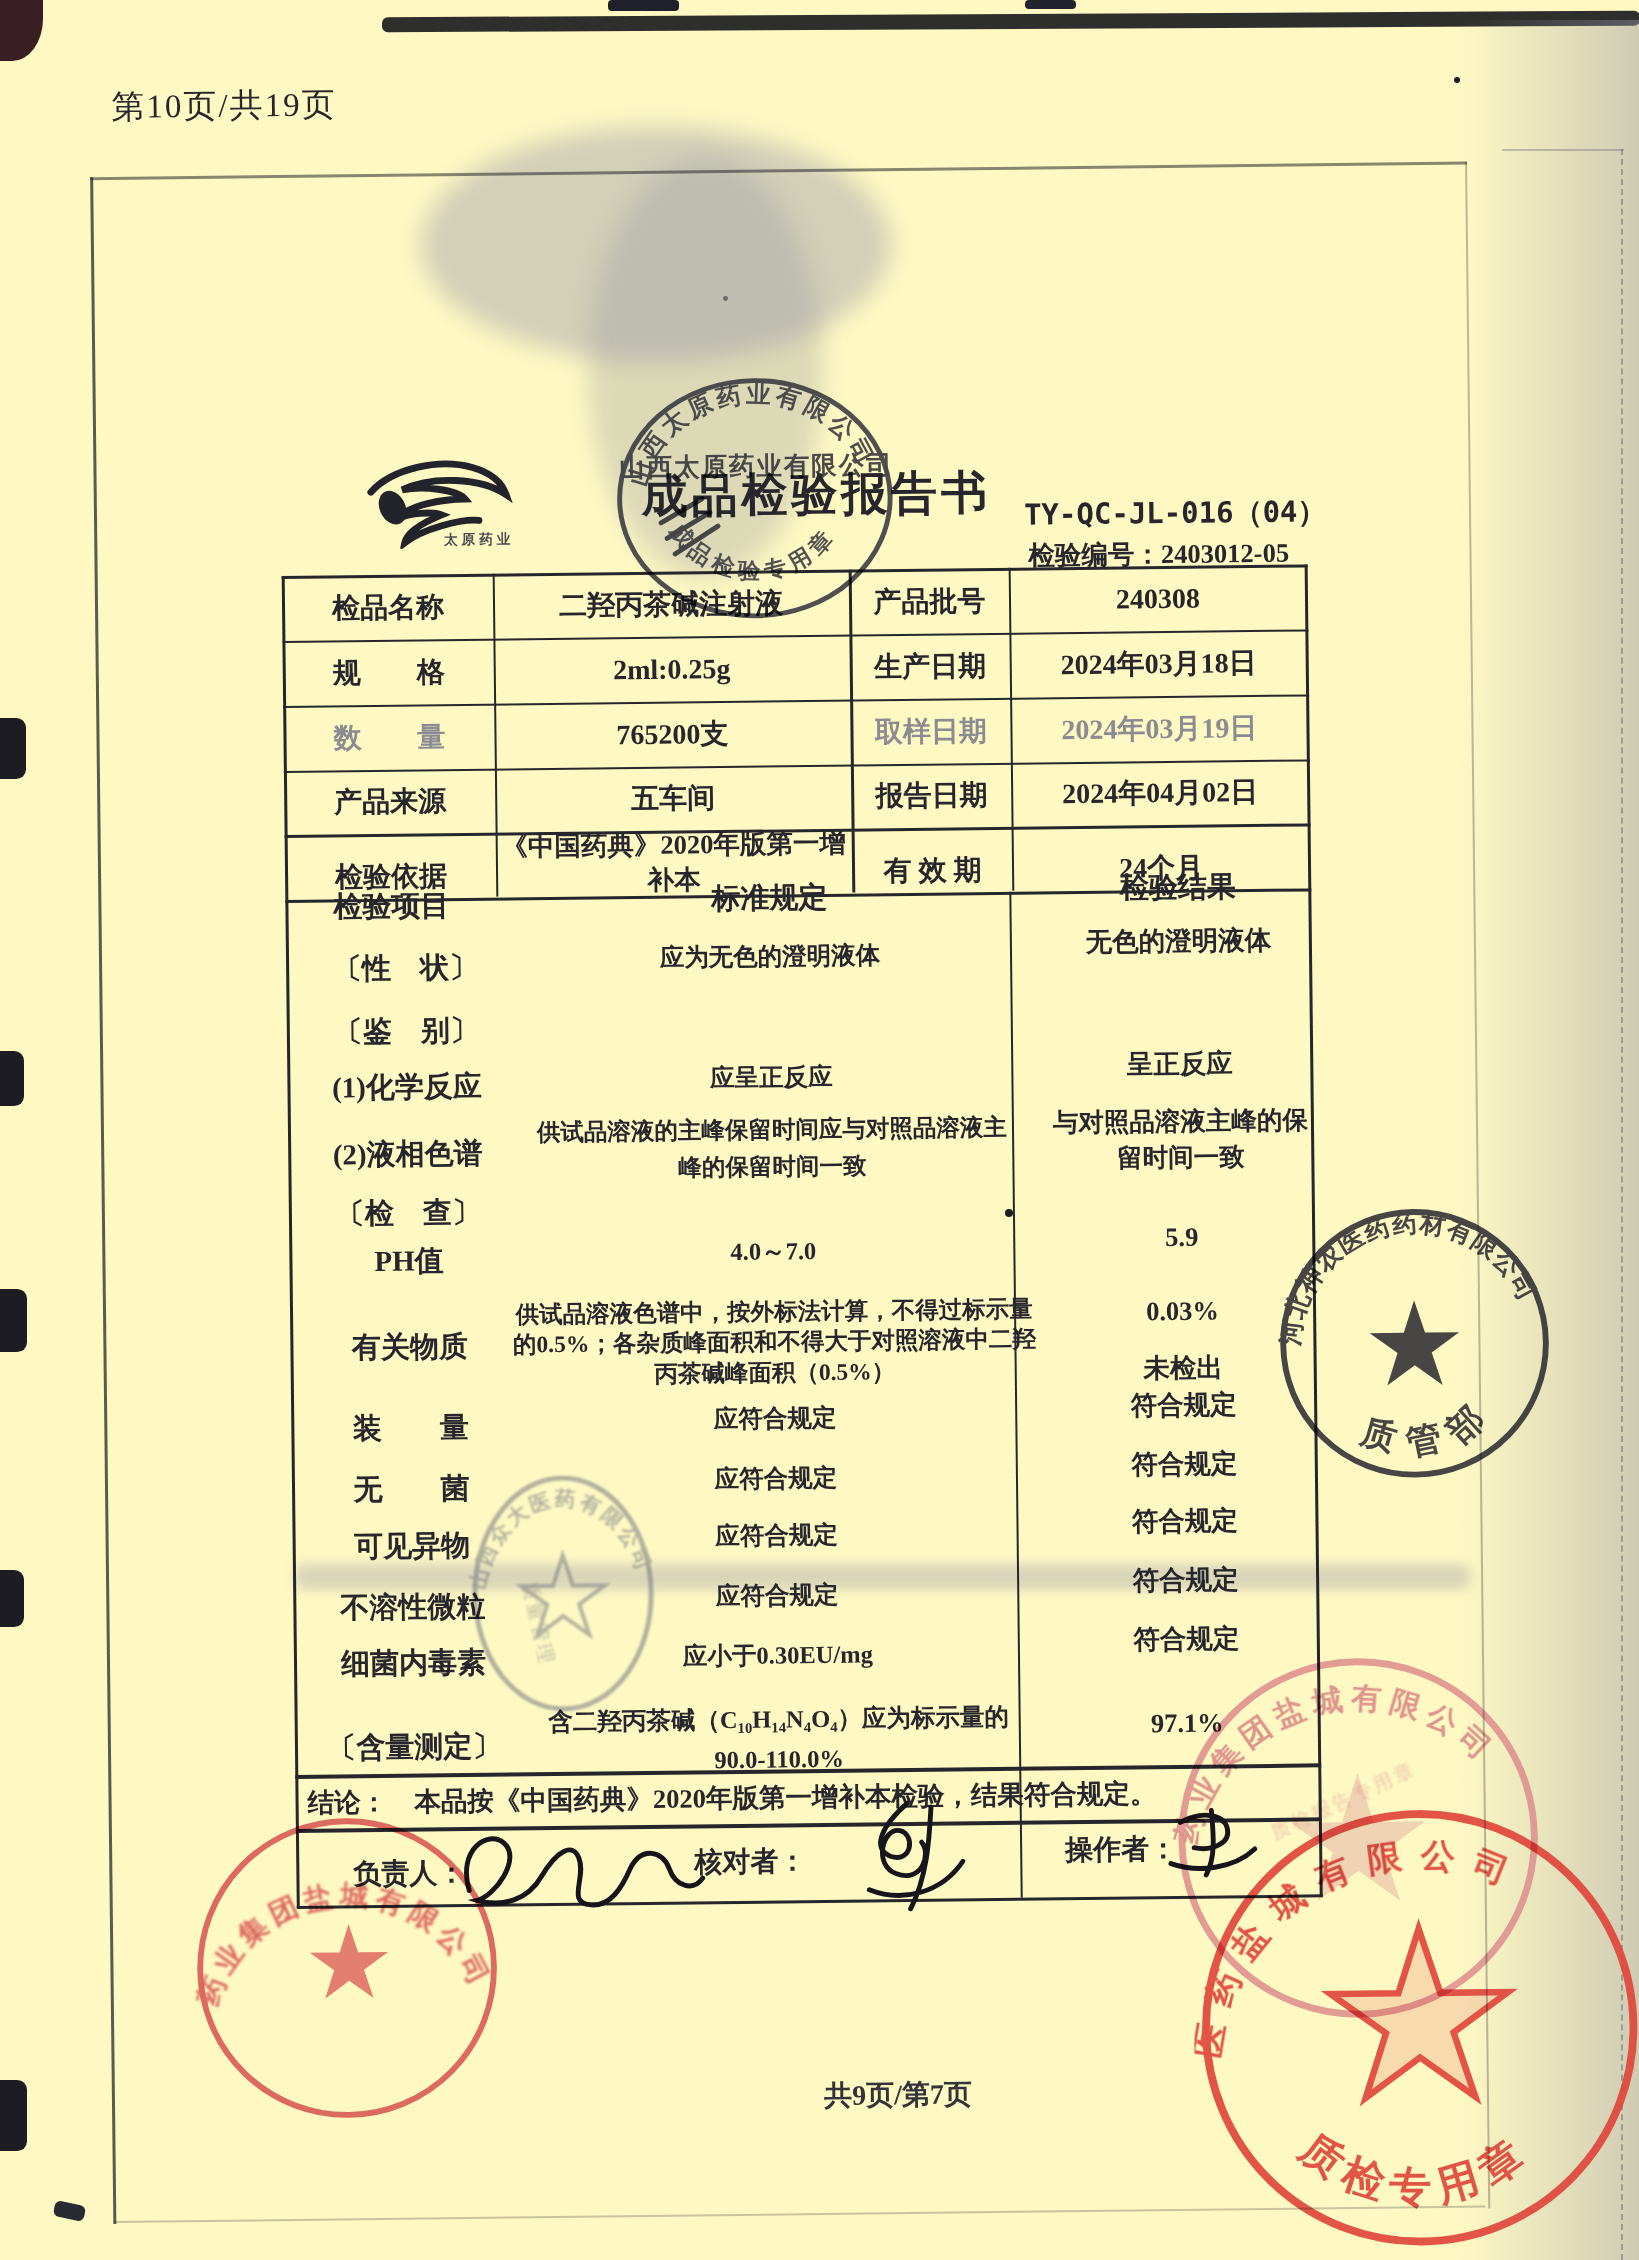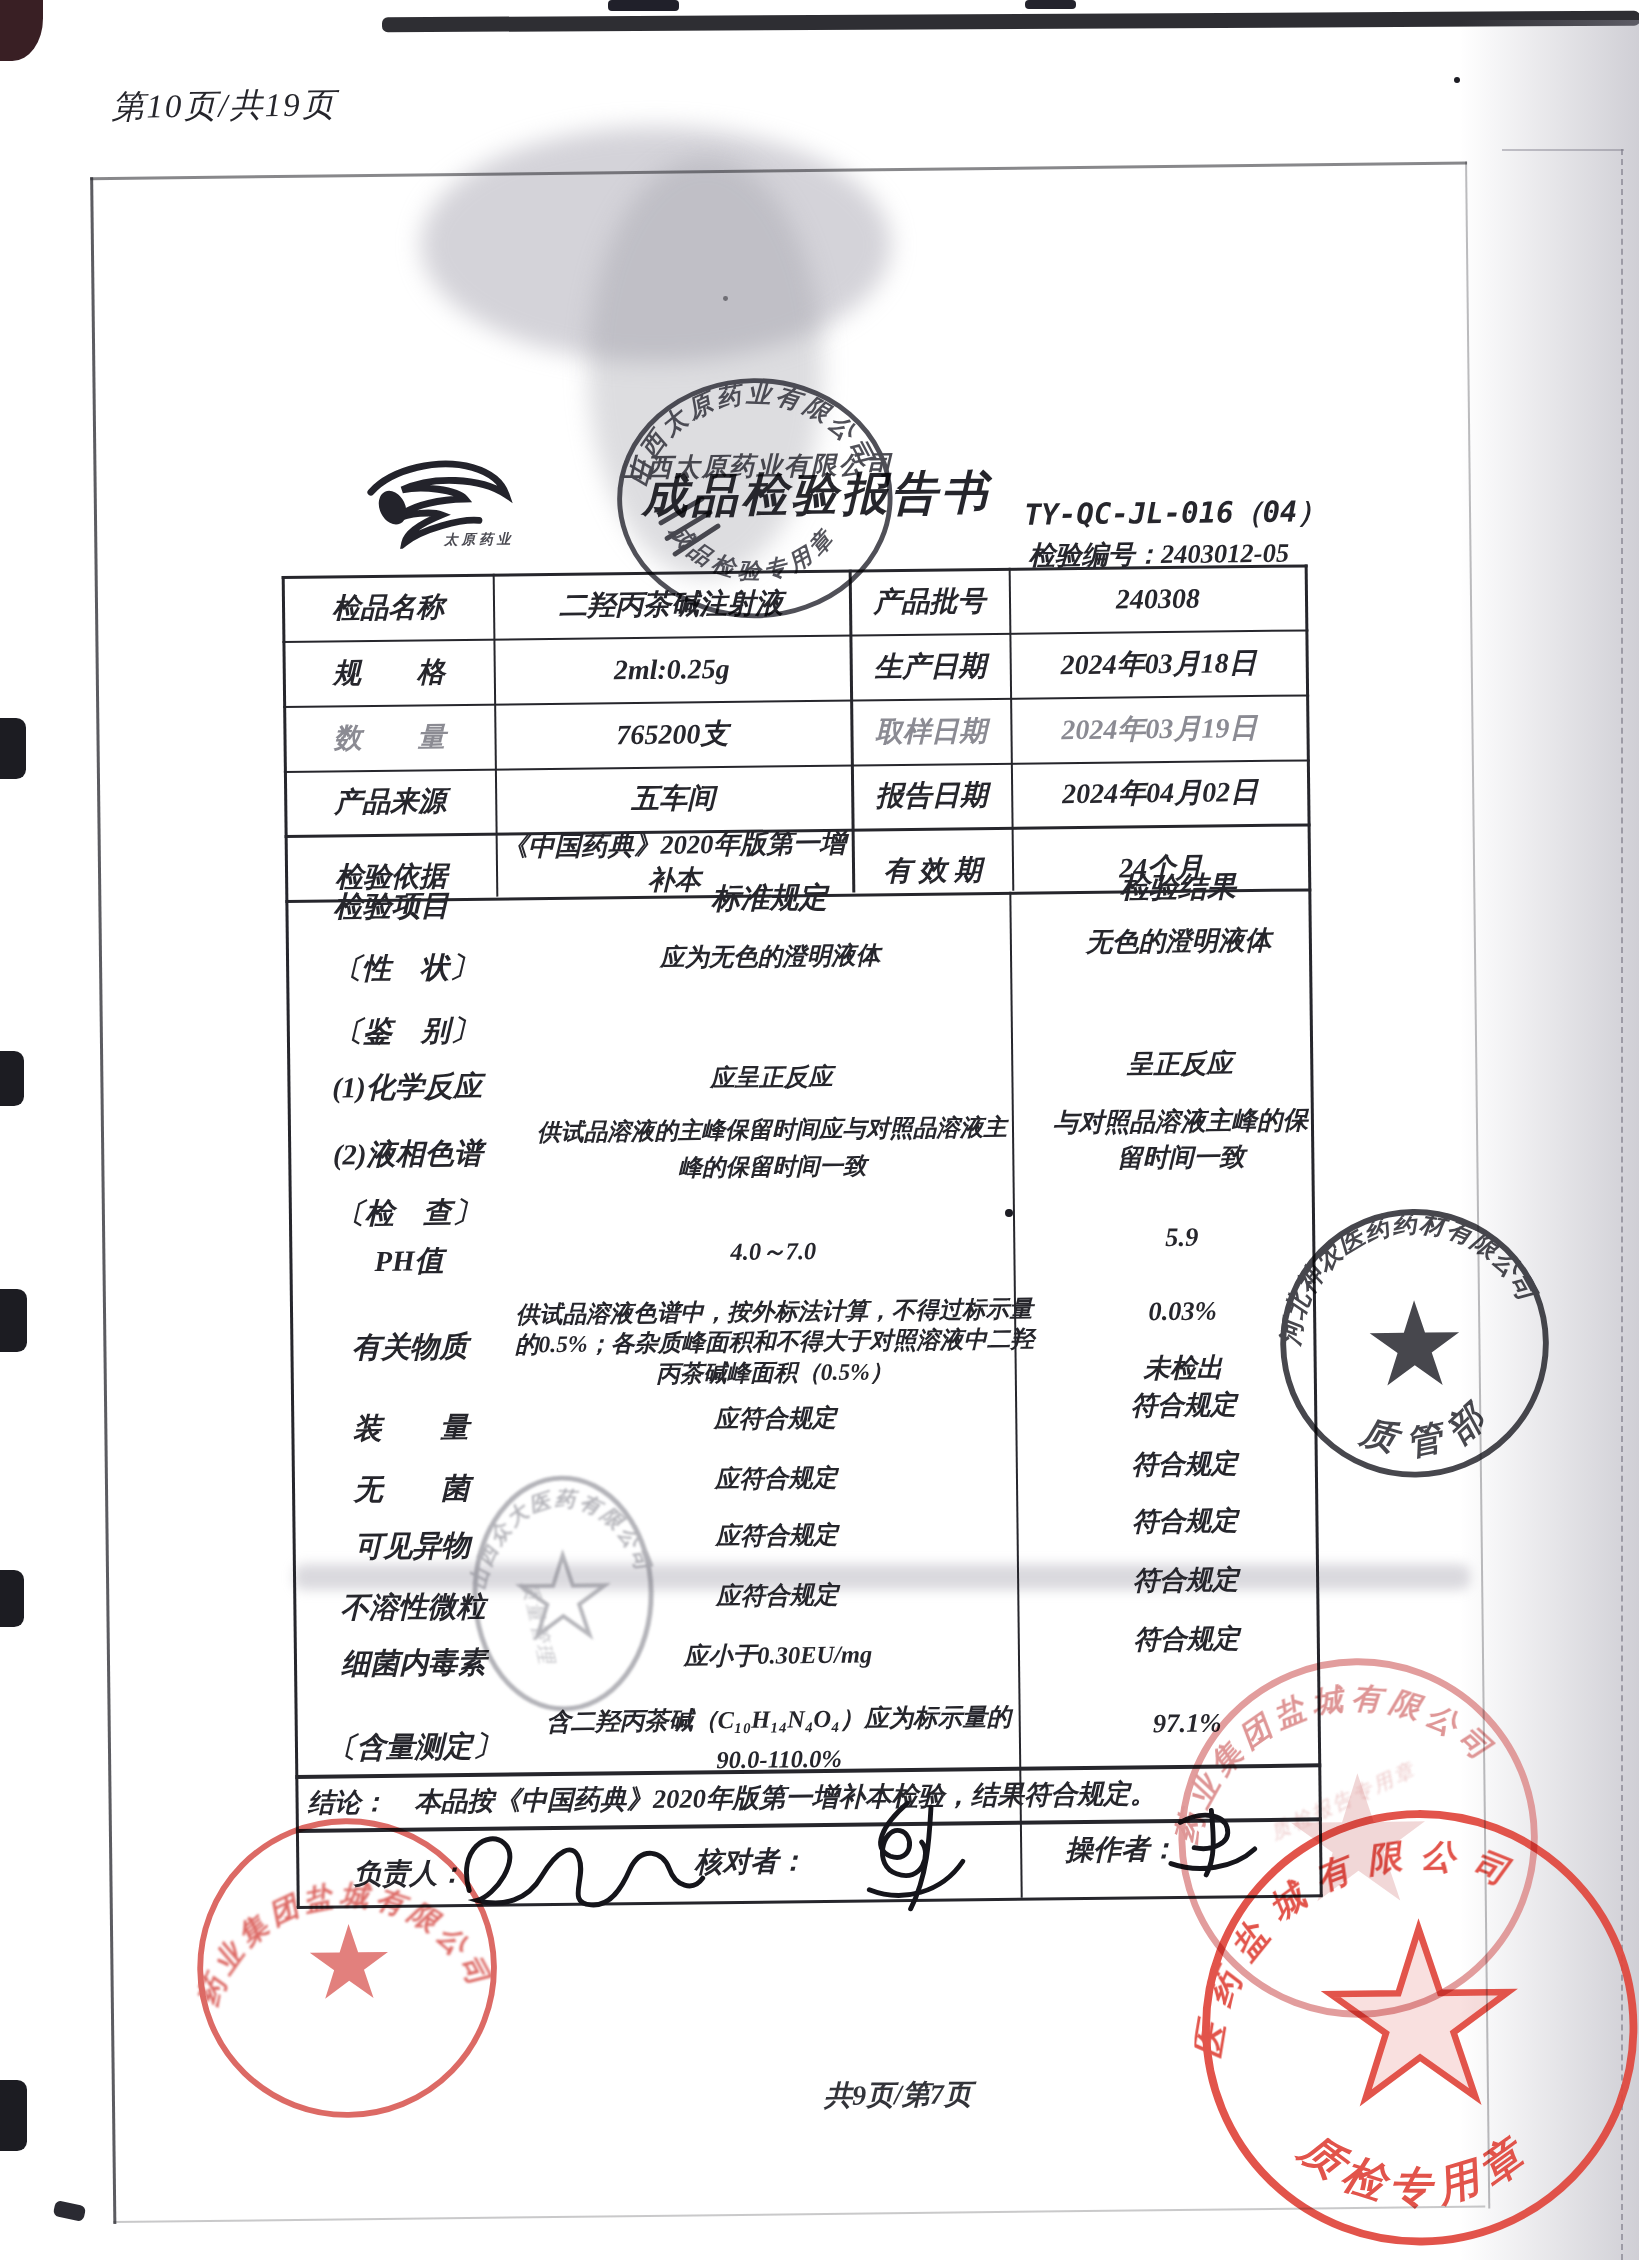--- a/index.html
+++ b/index.html
@@ -1,17 +1,17 @@
 <!DOCTYPE html>
 <html><head>
 <meta charset="utf-8">
 <style>
   html,body{margin:0;padding:0;background:#555;}
-  #page{position:relative;width:1640px;height:2260px;background:#ffffff;overflow:hidden;
-        font-family:"Liberation Serif","DejaVu Serif",serif;color:#26262c;font-style:italic;}
+  #page{position:relative;width:1640px;height:2260px;background:#fef9c3;overflow:hidden;
+        font-family:"Liberation Serif","DejaVu Serif",serif;color:#26262c;}
   #page *{box-sizing:border-box;}
   .abs{position:absolute;}
   .txt{position:absolute;line-height:39px;height:39px;white-space:nowrap;}
   .ctr{text-align:center;}
   .ln{position:absolute;background:#26262c;}
   
   .il{font-size:28px;font-weight:700;}
   .ti{left:290px;width:235px;text-align:center;font-size:29px;font-weight:700;}
   .ts{left:505px;width:534px;text-align:center;font-size:24.5px;font-weight:700;}
   .ts.sm{font-size:23.5px;}

